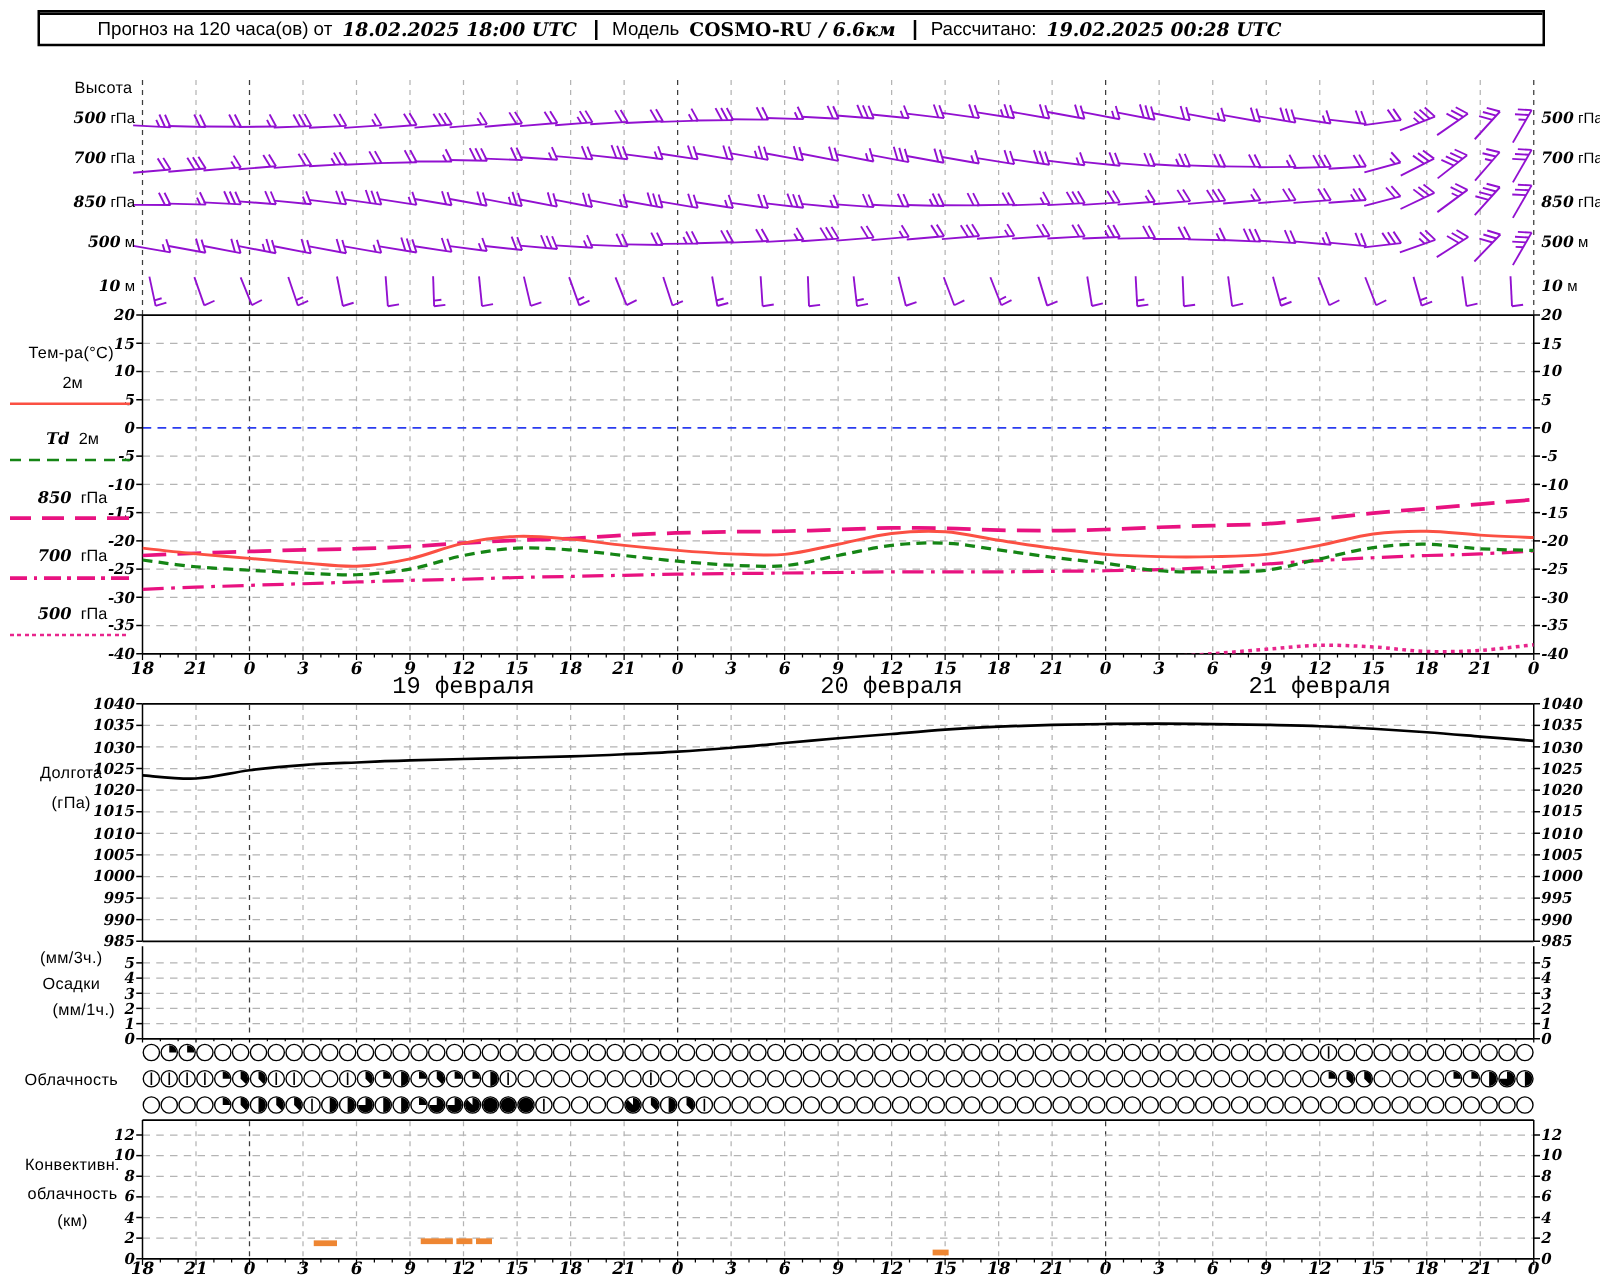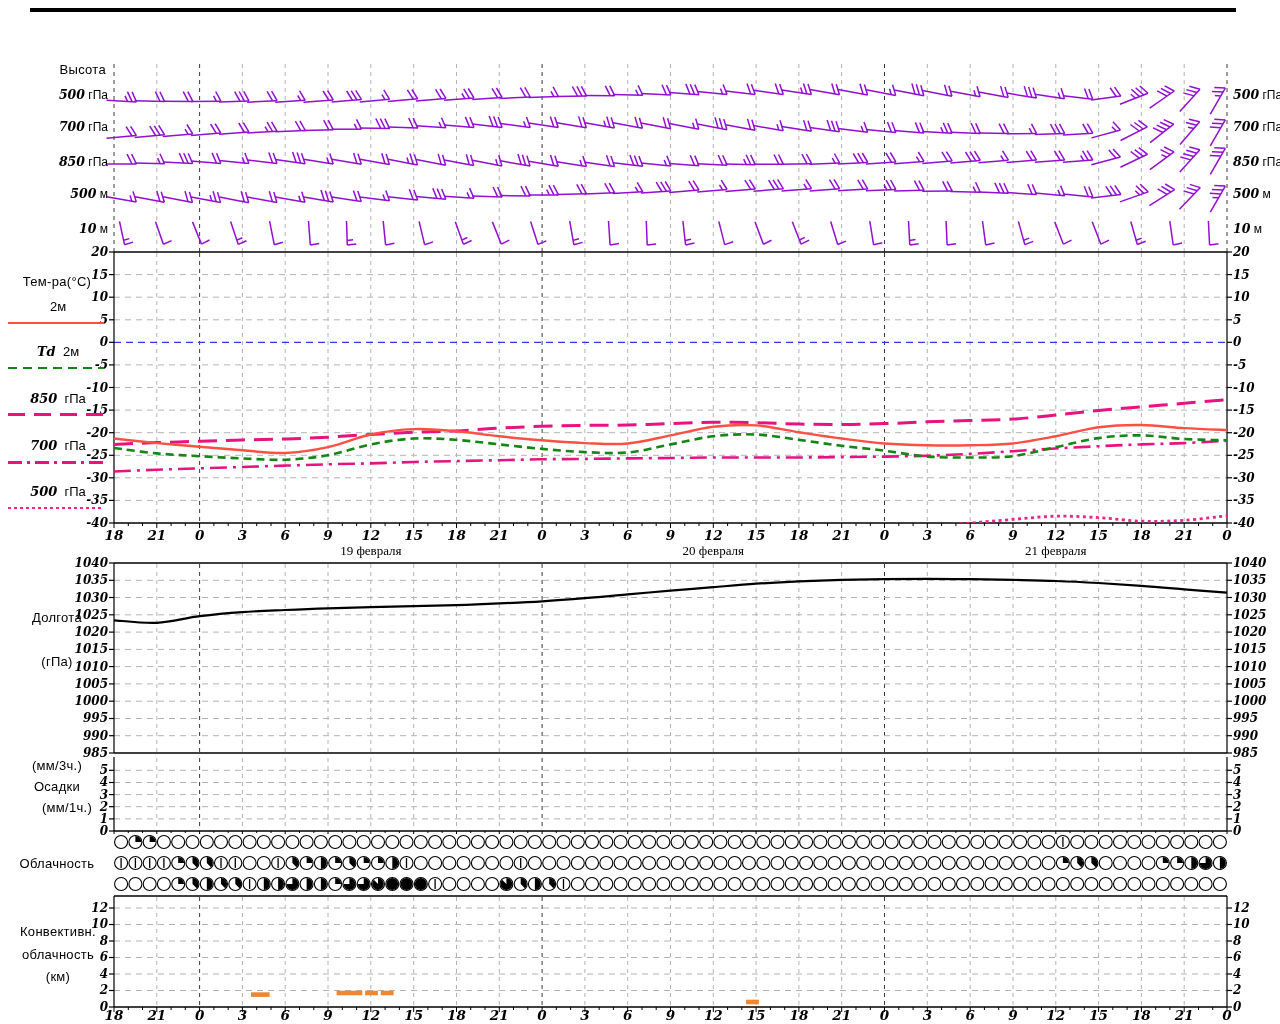--- a/index.html
+++ b/index.html
@@ -12,30 +12,30 @@
   .htext{margin-right:8px;}
   .sit{font-family:"DejaVu Serif","Liberation Serif",serif;font-style:italic;font-weight:bold;}
   .station{font-size:16px;margin-right:10px;}
   .hval{margin-right:8px;}
   .hmodel{font-family:"DejaVu Serif","Liberation Serif",serif;font-weight:bold;margin-right:6px;}
   .vr{display:inline-block;width:0;height:16px;border-left:2px solid #000;margin:0 12px 0 6px;}
   
   .plbl{position:absolute;white-space:nowrap;line-height:1;}
   .num{font-family:"DejaVu Serif","Liberation Serif",serif;font-style:italic;font-weight:bold;font-size:12px;}
   .hlab{font-size:13.5px;}
-  .dlab{font-size:13px;font-family:Liberation Serif, serif;}
+  .dlab{font-size:19px;font-family:Liberation Mono, monospace;}
   .wlab{font-size:12px;}
   .wlab .sit{font-size:12.5px;}
   .leg-name{font-size:13px;}
   .leg-line{position:absolute;left:8px;width:96px;}
   .slab{position:absolute;font-size:13px;letter-spacing:.3px;}
   .lb-wind{left:6px;top:62px;width:100px;text-align:right;}
   .lb-temp{left:2px;top:274px;width:110px;text-align:center;}
   .lb-pres1{left:2px;top:610px;width:110px;text-align:center;}
-  .lb-pres2{left:2px;top:634px;width:110px;text-align:center;margin-top:20px;}
+  .lb-pres2{left:2px;top:634px;width:110px;text-align:center;}
   .lb-prec1{left:2px;top:758px;width:110px;text-align:center;}
   .lb-prec2{left:2px;top:779px;width:110px;text-align:center;}
   .lb-prec3{left:12px;top:800px;width:110px;text-align:center;}
   .lb-cloud{left:2px;top:856px;width:110px;text-align:center;}
   .lb-conv1{left:2px;top:924px;width:112px;text-align:center;}
   .lb-conv2{left:2px;top:947px;width:112px;text-align:center;}
   .lb-conv3{left:2px;top:969px;width:112px;text-align:center;}
   #canvas{position:absolute;left:0;top:0;width:1280px;height:1024px;}
   #labels{position:absolute;left:0;top:0;width:1280px;height:1024px;pointer-events:none;}
 </style>
@@ -1438,20 +1438,31 @@
         <line x1="1130.8" y1="221.5" x2="1137.3" y2="244.5" stroke="#9210d0" stroke-width="1.5"></line>
         <line x1="1137.3" y1="244.5" x2="1145.7" y2="241.3" stroke="#9210d0" stroke-width="1.5"></line>
         <line x1="1136.1" y1="240.2" x2="1141.7" y2="238.1" stroke="#9210d0" stroke-width="1.5"></line>
         <line x1="1169.8" y1="221.1" x2="1173.2" y2="244.9" stroke="#9210d0" stroke-width="1.5"></line>
         <line x1="1173.2" y1="244.9" x2="1182.0" y2="242.9" stroke="#9210d0" stroke-width="1.5"></line>
         <line x1="1208.4" y1="221.0" x2="1209.6" y2="245.0" stroke="#9210d0" stroke-width="1.5"></line>
         <line x1="1209.6" y1="245.0" x2="1218.5" y2="243.8" stroke="#9210d0" stroke-width="1.5"></line>
       </svg></div>
 
   <div class="header-box">
+    <div class="hrow hrow2">
+      <span class="htext">Прогноз на 120 часа(ов) от</span>
+      <span class="hval sit">18.02.2025 18:00 UTC</span>
+      <span class="vr"></span>
+      <span class="htext">Модель</span>
+      <span class="hmodel">COSMO-RU</span>
+      <span class="htext sit">/ 6.6км</span>
+      <span class="vr"></span>
+      <span class="htext">Рассчитано:</span>
+      <span class="hval sit">19.02.2025 00:28 UTC</span>
+    </div>
   </div>
 
   <div class="slab lb-wind">Высота</div>
   <div class="slab lb-temp">Тем-ра(°C)</div>
   <div class="slab lb-pres1">Долгота</div>
   <div class="slab lb-pres2">(гПа)</div>
   <div class="slab lb-prec1">(мм/3ч.)</div>
   <div class="slab lb-prec2">Осадки</div>
   <div class="slab lb-prec3">(мм/1ч.)</div>
   <div class="slab lb-cloud">Облачность</div>

